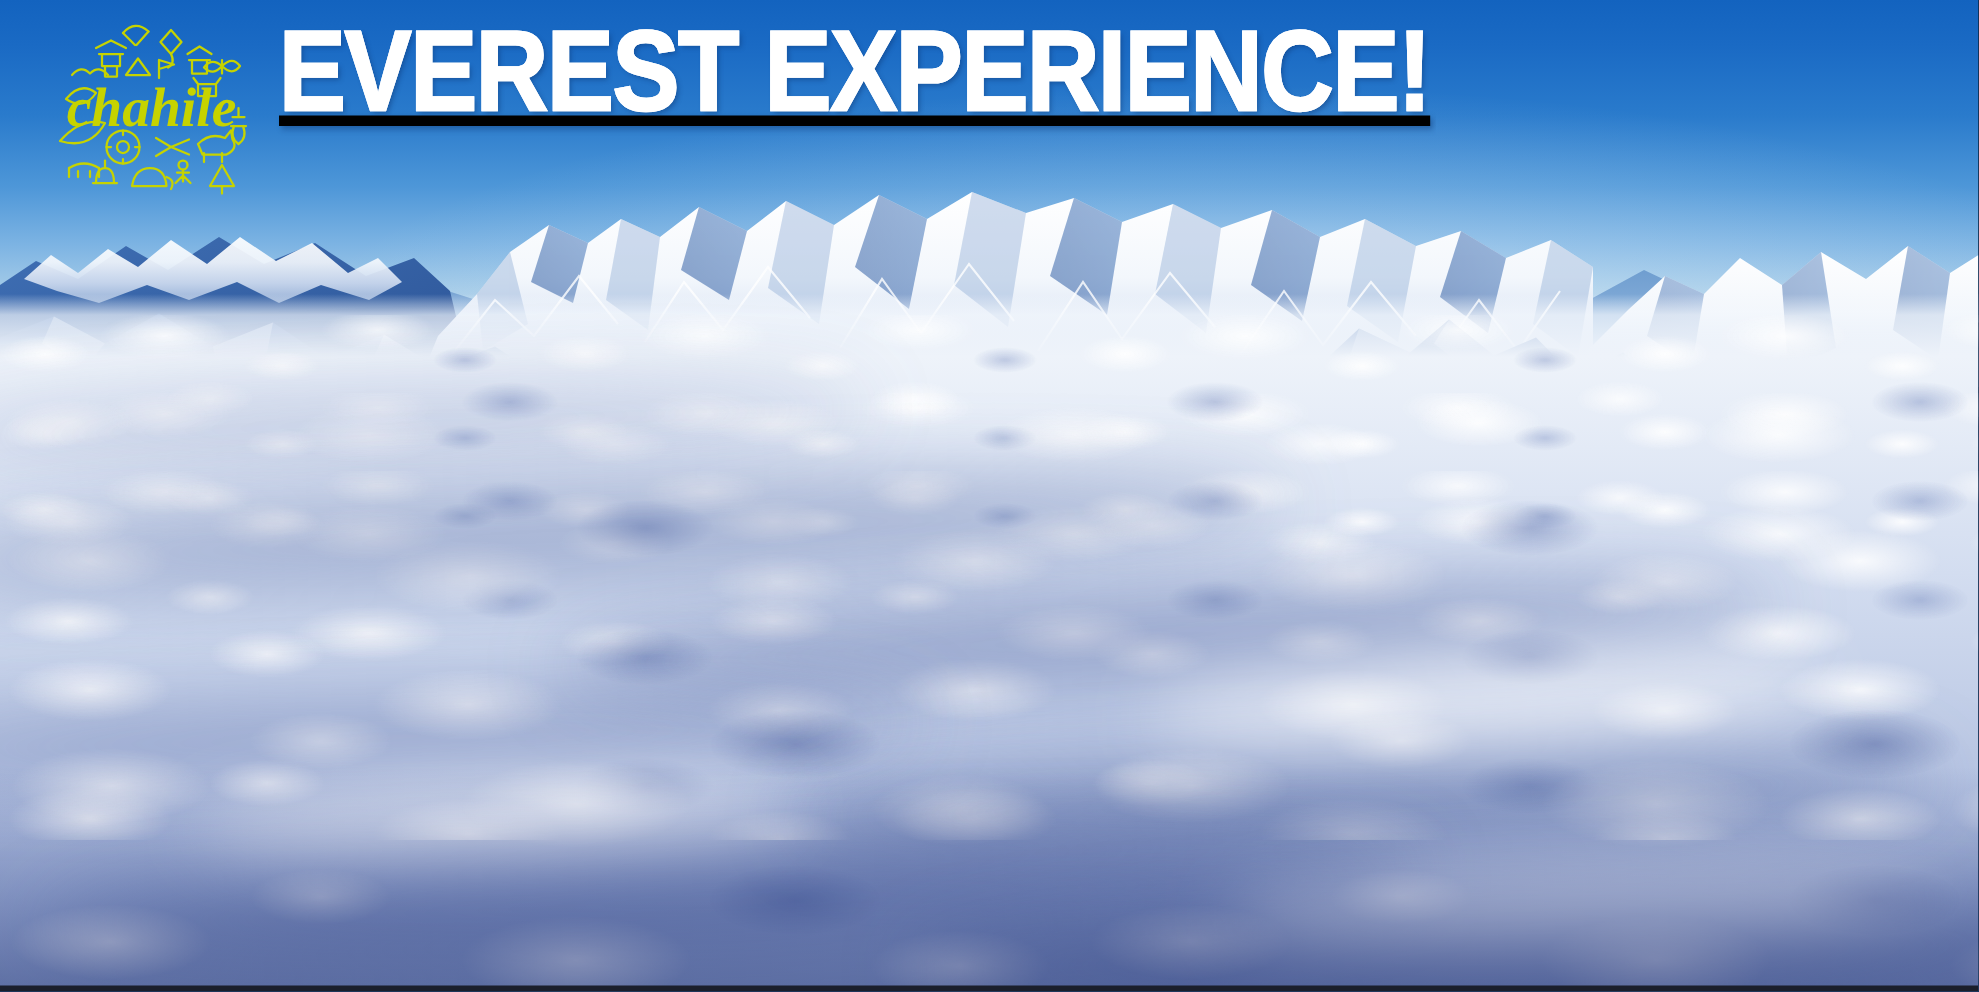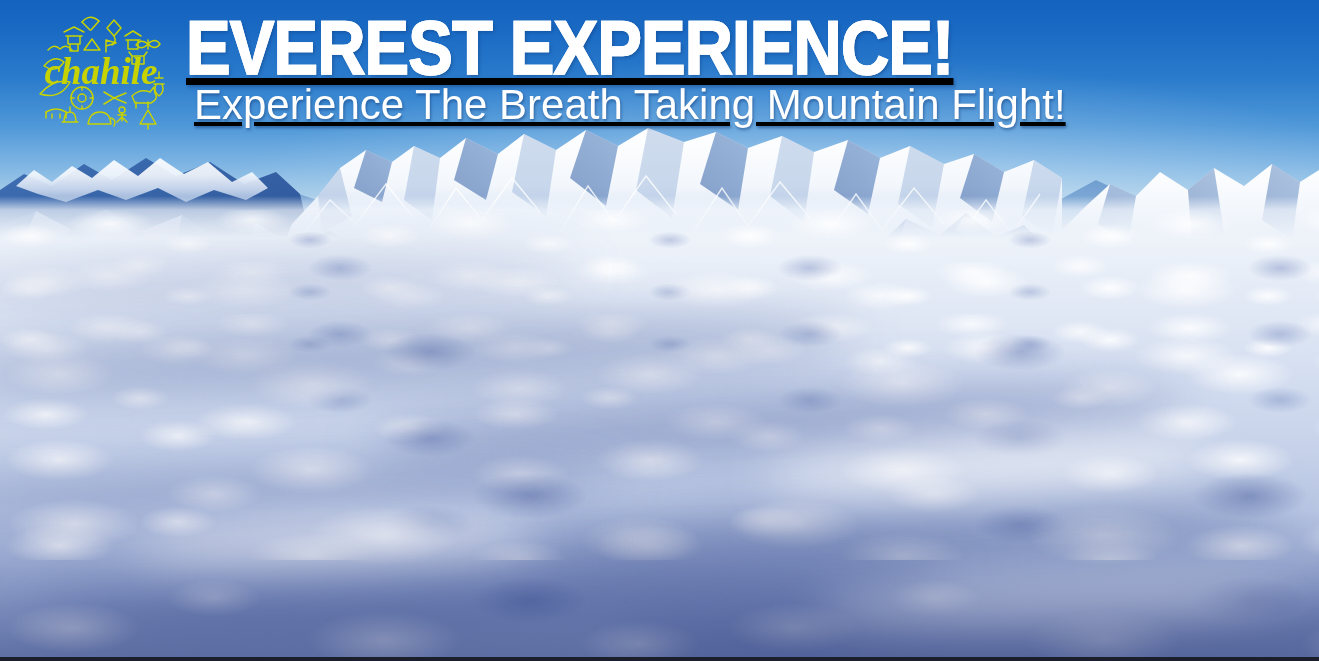--- a/index.html
+++ b/index.html
@@ -402,18 +402,17 @@
 
           <circle cx="79" cy="66" r="62" opacity=".0"></circle>
         </g>
 
         <text x="79" y="78" text-anchor="middle" font-family="Liberation Serif, serif" font-size="37" font-weight="700" font-style="italic" fill="#c6d300">chahile</text>
       </svg>
     </div>
 
     <div class="title-block">
       <h1 class="headline">EVEREST  EXPERIENCE!</h1>
-      <p class="subhead">Experience The Breath Taking Mountain Flight!</p>
     </div>
   </div>
 
   <div class="bottom-border"></div>
 </div>
 
 </body></html>

